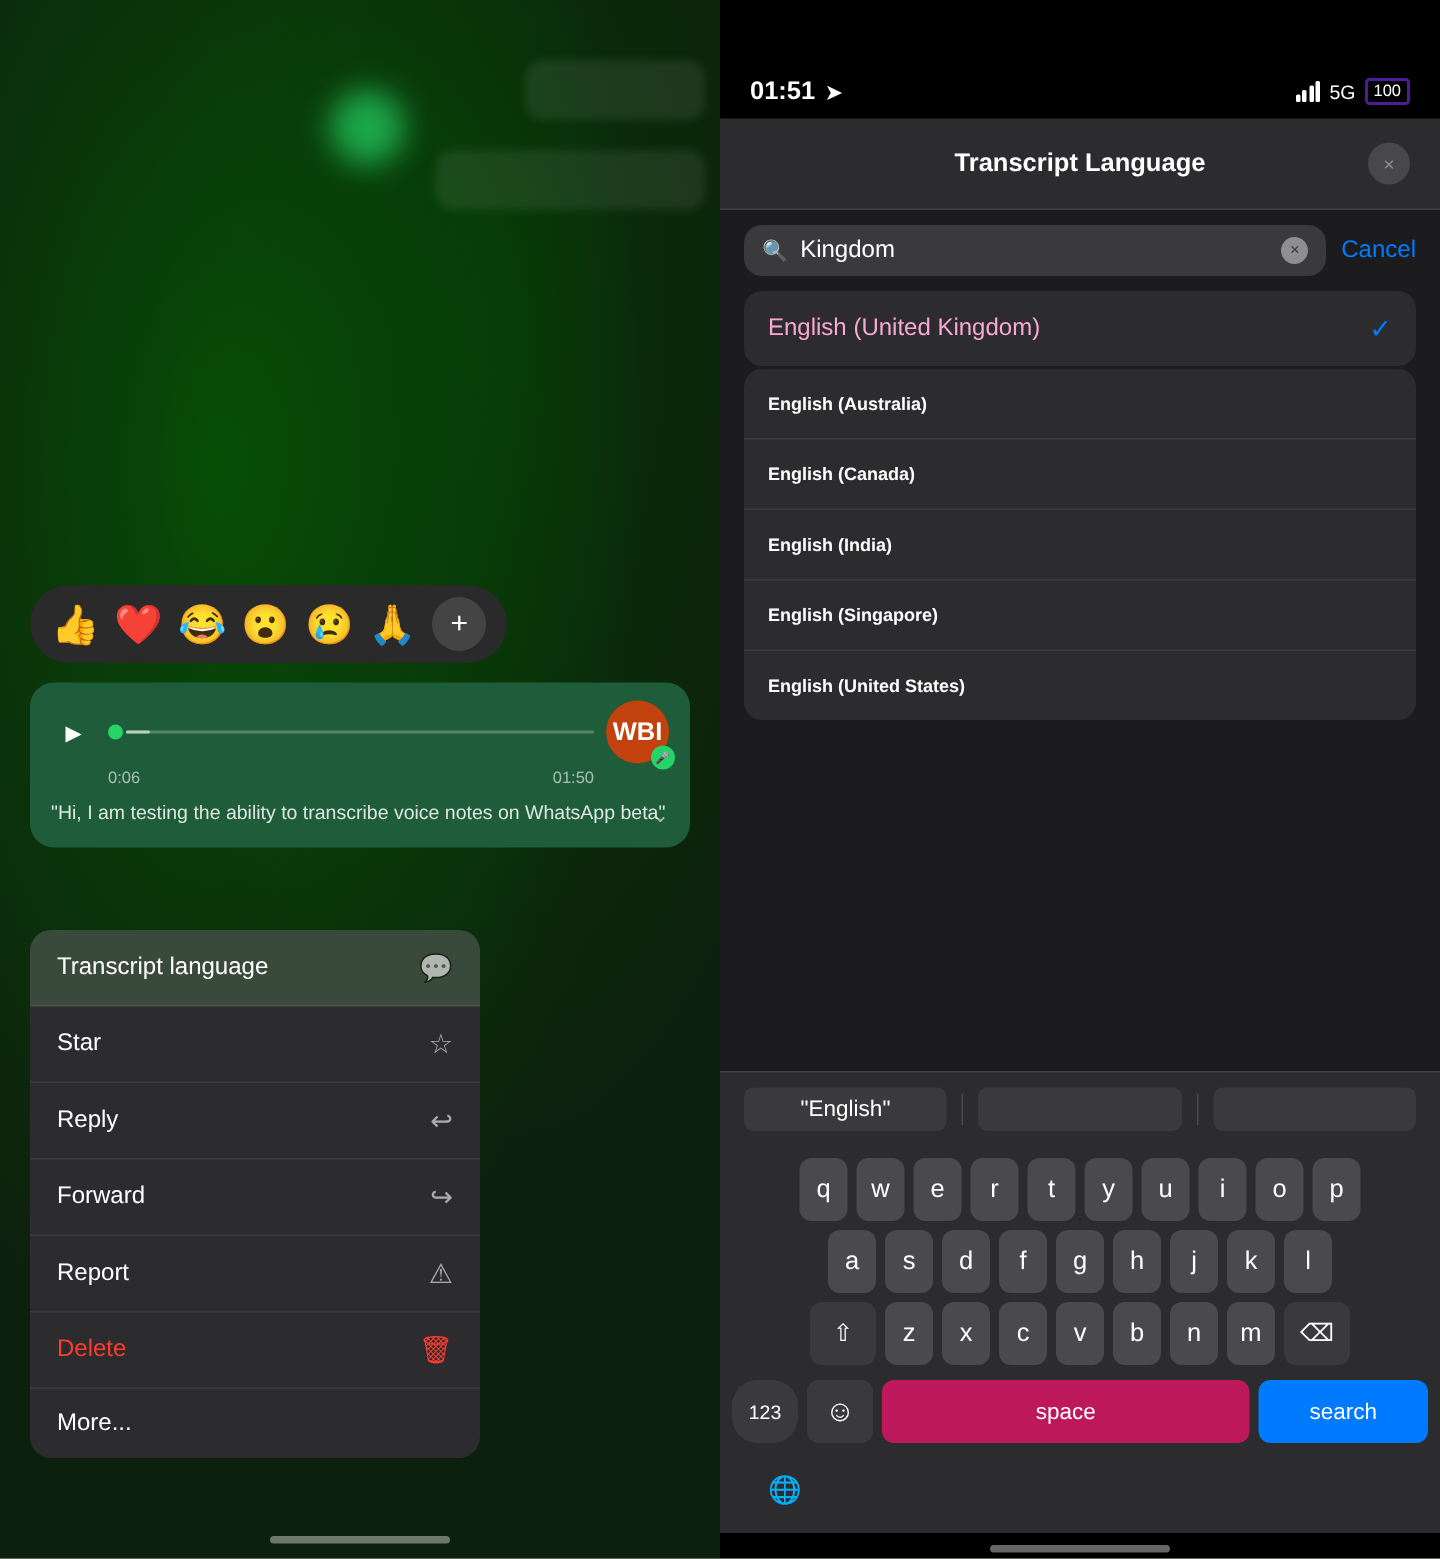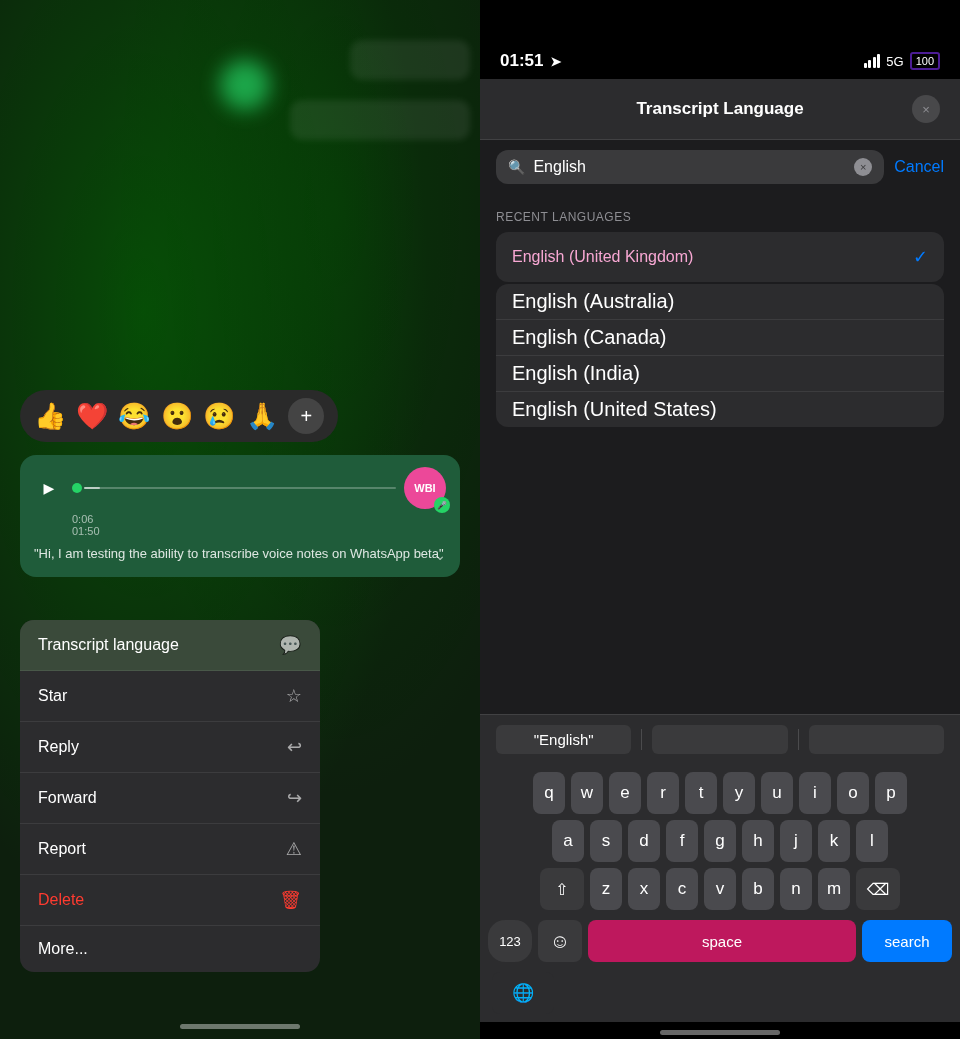--- a/index.html
+++ b/index.html
@@ -104,26 +104,26 @@
 
     .waveform {
       flex: 1;
       height: 20px;
       position: relative;
     }
 
     .wbi-avatar {
       width: 42px;
       height: 42px;
-      background: #ec4899;
+      background: #c2410c;
       border-radius: 50%;
       display: flex;
       align-items: center;
       justify-content: center;
-      font-size: 11px;
+      font-size: 17px;
       font-weight: bold;
       color: white;
       flex-shrink: 0;
     }
 
     .mic-indicator {
       position: absolute;
       bottom: -4px;
       right: -4px;
       width: 16px;
@@ -135,21 +135,20 @@
       justify-content: center;
       font-size: 8px;
     }
 
     .voice-times {
       display: flex;
       justify-content: space-between;
       margin-top: 4px;
       padding-left: 38px;
       padding-right: 50px;
-      flex-direction: column;
     }
 
     .voice-time {
       color: rgba(255,255,255,0.6);
       font-size: 11px;
     }
 
     .voice-transcript {
       margin-top: 8px;
       color: rgba(255,255,255,0.85);
@@ -402,25 +401,26 @@
     }
 
     .other-languages-list {
       background: #2c2c2e;
       border-radius: 12px;
       overflow: hidden;
       margin-bottom: 16px;
     }
 
     .other-lang-item {
-      padding: 6px 16px;
-      color: white;
-      font-size: 20px;
+      padding: 16px 16px;
+      color: white;
+      font-size: 12px;
       border-bottom: 1px solid rgba(255,255,255,0.08);
       cursor: pointer;
+      font-weight: bold;
     }
 
     .other-lang-item:last-child {
       border-bottom: none;
     }
 
     
     .predictive-bar {
       background: #2c2c2e;
       padding: 10px 16px;
@@ -500,21 +500,21 @@
       font-size: 20px;
     }
 
     .key-space {
       flex: 1;
       background: #be185d;
       font-size: 15px;
     }
 
     .key-search-btn {
-      width: 90px;
+      width: 113px;
       background: #007aff;
       font-size: 15px;
     }
 
     .key-globe {
       font-size: 18px;
       background: #2c2c2e;
       padding: 8px 20px;
       color: white;
       cursor: pointer;
@@ -660,37 +660,37 @@
 
     <div class="modal-header">
       <div class="modal-spacer"></div>
       <div class="modal-title">Transcript Language</div>
       <div class="close-btn">×</div>
     </div>
 
     <div class="search-bar-container">
       <div class="search-input-wrapper">
         <span class="search-icon-inner">🔍</span>
-        <span class="search-input-text">English</span>
+        <span class="search-input-text">Kingdom</span>
         <div class="search-clear-btn">×</div>
       </div>
       <span class="cancel-btn">Cancel</span>
     </div>
 
     <div class="language-list">
-      <div class="section-header">RECENT LANGUAGES</div>
       <div class="language-item">
         <span class="language-item-text">English (United Kingdom)</span>
         <span class="checkmark">✓</span>
       </div>
 
       <div class="other-languages-list">
         <div class="other-lang-item">English (Australia)</div>
         <div class="other-lang-item">English (Canada)</div>
         <div class="other-lang-item">English (India)</div>
+        <div class="other-lang-item">English (Singapore)</div>
         <div class="other-lang-item">English (United States)</div>
       </div>
     </div>
 
     <div class="predictive-bar">
       <div class="predictive-item">"English"</div>
       <div class="predictive-separator"></div>
       <div class="predictive-item"></div>
       <div class="predictive-separator"></div>
       <div class="predictive-item"></div>

